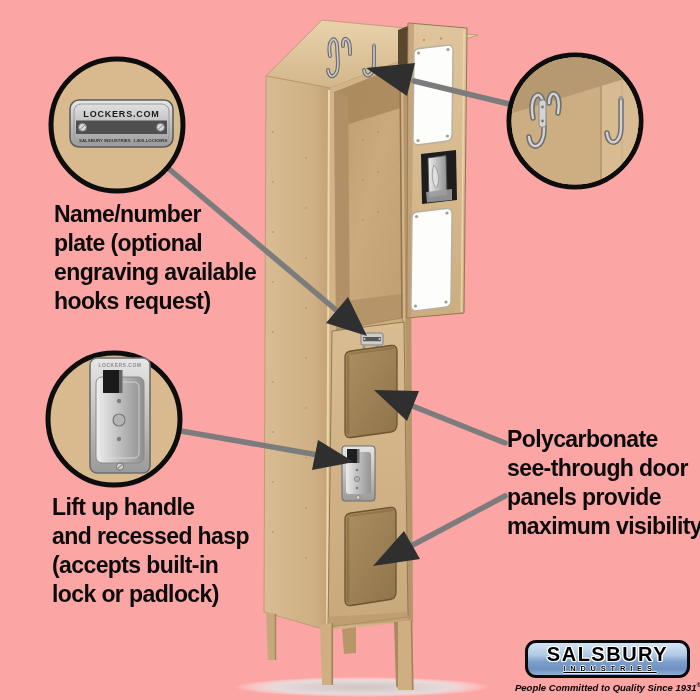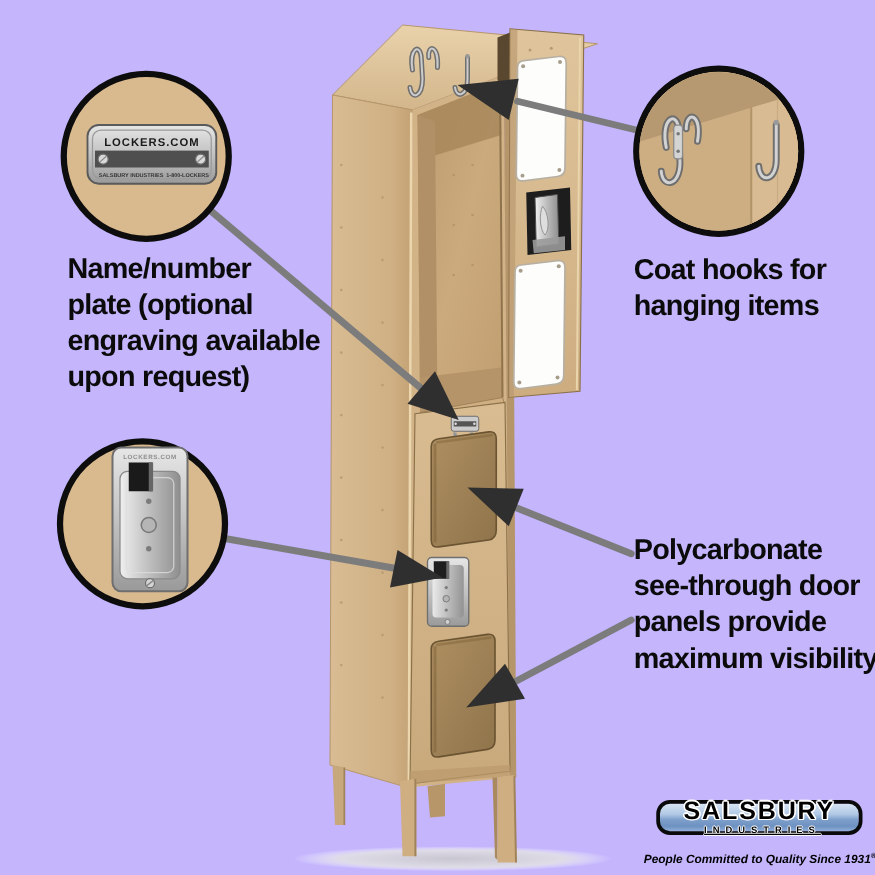--- a/index.html
+++ b/index.html
@@ -1,22 +1,22 @@
 <!DOCTYPE html>
 <html><head>
 <meta charset="utf-8">
 <style>
   html,body{margin:0;padding:0;background:#fff;}
-  #canvas{position:relative;width:700px;height:700px;background:#c4b5fd;overflow:hidden;
+  #canvas{position:relative;width:700px;height:700px;background:#fca5a5;overflow:hidden;
           font-family:"Liberation Sans",sans-serif;}
   #locker-svg{position:absolute;left:0;top:0;width:700px;height:700px;}
   .callout-label{position:absolute;white-space:pre;font-weight:bold;color:#0b0b0b;
           font-size:23px;line-height:29px;letter-spacing:-0.6px;}
   
-  #logo-box{position:absolute;left:525px;top:640px;width:165px;height:28px;
+  #logo-box{position:absolute;left:525px;top:640px;width:165px;height:38px;
           border:3px solid #0a0a0a;border-radius:11px;box-sizing:border-box;
           background:linear-gradient(180deg,#d6e4f3 0%,#b1c9e5 38%,#7e9fcb 58%,#6d91c1 82%,#93b0d8 100%);
           display:flex;flex-direction:column;align-items:center;justify-content:center;}
   #logo-brand{font-size:20px;font-weight:bold;letter-spacing:1.5px;line-height:19px;color:#000;
           text-shadow:-1.2px 0 #fff,1.2px 0 #fff,0 -1.2px #fff,0 1.2px #fff,
           -0.9px -0.9px #fff,0.9px 0.9px #fff,-0.9px 0.9px #fff,0.9px -0.9px #fff;}
   #logo-division{font-size:7.5px;font-weight:bold;letter-spacing:4.8px;line-height:9px;color:#000;
           margin-left:5px;text-shadow:-0.7px 0 #fff,0.7px 0 #fff,0 -0.7px #fff,0 0.7px #fff;text-decoration:underline;}
   #logo-tagline{position:absolute;left:513px;top:682px;width:190px;text-align:center;
           font-style:italic;font-weight:bold;font-size:9.5px;color:#000;}
@@ -294,23 +294,25 @@
       <circle cx="119" cy="439" r="2.2" fill="#7c7c7c"></circle>
       <circle cx="120" cy="466.5" r="3.6" fill="#d5d5d5" stroke="#707070" stroke-width="1"></circle>
       <line x1="117.5" y1="468.5" x2="122.5" y2="464.5" stroke="#8a8a8a" stroke-width="1.1"></line>
     </g>
   </g>
 </svg>
 
 <div class="callout-label" style="left:54px;top:200px;">Name/number
 plate (optional
 engraving available
-upon request)</div>
-<div class="callout-label" style="left:507px;top:201px;">Coat hooks for
-hanging items</div>
+hooks request)</div>
+<div class="callout-label" style="left:52px;top:493px;">Lift up handle
+and recessed hasp
+(accepts built-in
+lock or padlock)</div>
 <div class="callout-label" style="left:507px;top:425px;">Polycarbonate
 see-through door
 panels provide
 maximum visibility</div>
 
 <div id="logo-box">
   <div id="logo-brand">SALSBURY</div>
   <div id="logo-division">INDUSTRIES</div>
 </div>
 <div id="logo-tagline"><span>People Committed to Quality Since 1931</span><sup>®</sup></div>

